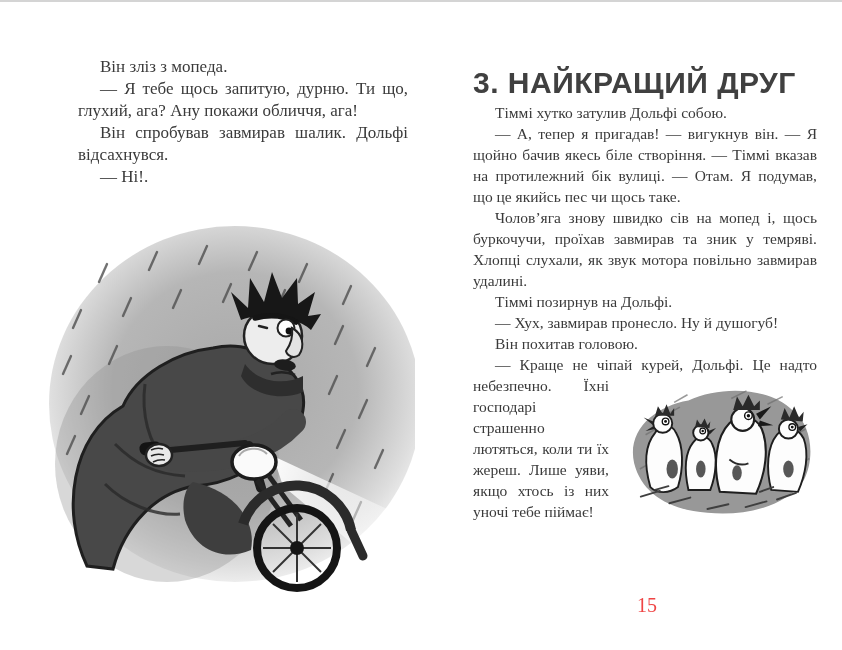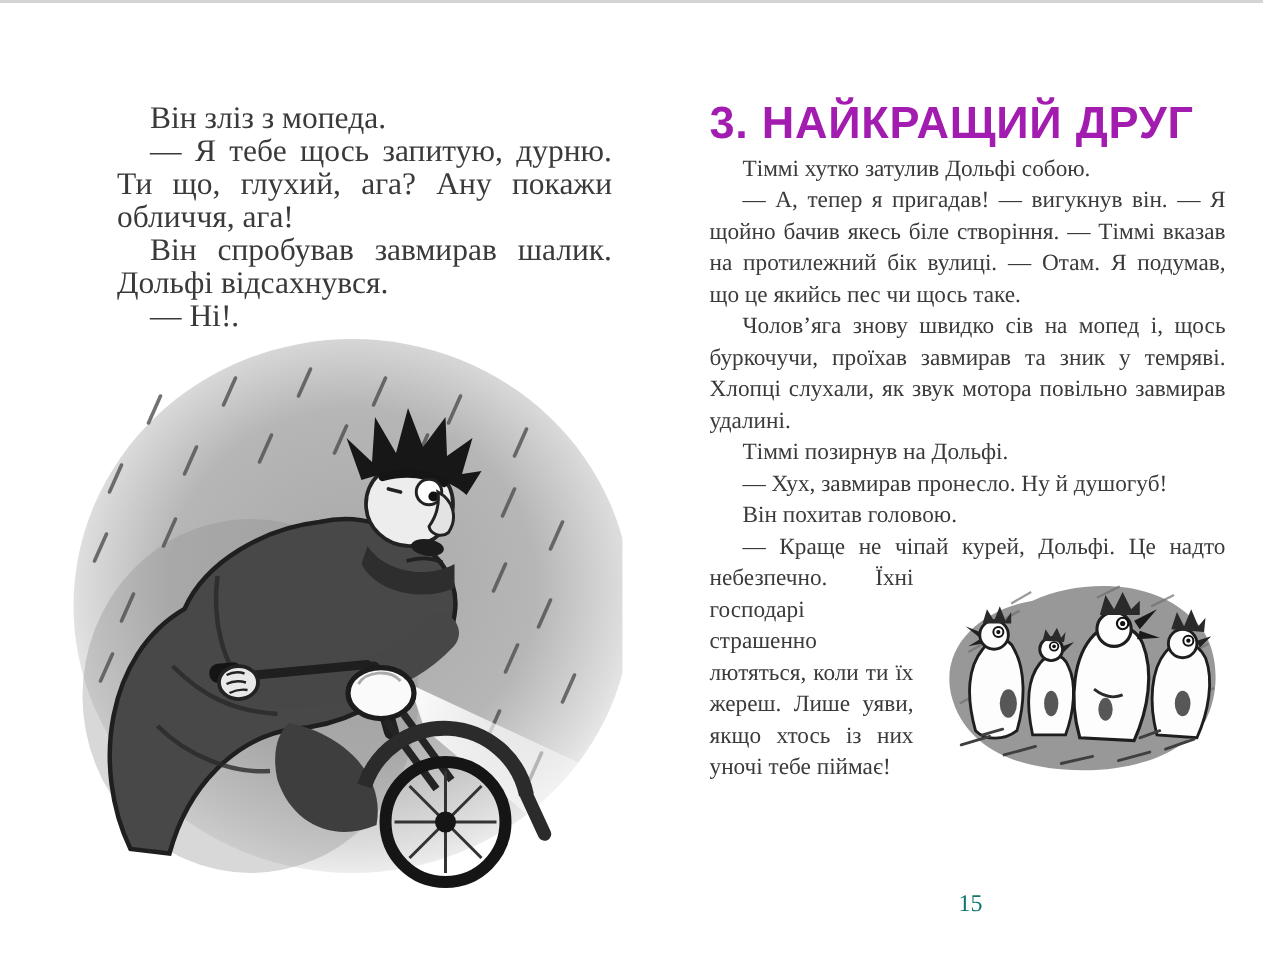--- a/index.html
+++ b/index.html
@@ -6,44 +6,44 @@
   .spread{
     position:relative;width:842px;height:650px;background:#ffffff;
     border-top:2px solid #d4d4d4;box-sizing:border-box;overflow:hidden;
     font-family:"Liberation Serif", serif;color:#3a3a3a;
   }
   .page{position:absolute;top:0;height:650px;width:421px;}
   .page-left{left:0;}
   .page-right{left:421px;}
 
   .left-text{
-    position:absolute;left:78px;top:65px;width:330px;
-    font-size:21px;line-height:22px;text-align:justify;
+    position:absolute;left:78px;top:54px;width:330px;
+    font-size:17px;line-height:22px;text-align:justify;
   }
   .para{margin:0;text-indent:22px;}
 
   .moped-illo{position:absolute;left:45px;top:222px;width:370px;height:388px;}
 
   .chapter-title{
     position:absolute;left:52px;top:44px;width:352px;
     font-family:"Liberation Sans", sans-serif;font-weight:bold;
-    font-size:30px;letter-spacing:0.5px;color:#a21caf;white-space:nowrap;
+    font-size:30px;letter-spacing:0.5px;color:#404040;white-space:nowrap;
   }
   .right-text{
     position:absolute;left:52px;top:100px;width:344px;
     font-size:15.5px;line-height:21px;text-align:justify;
   }
   .chicken-float{
     float:right;width:200px;height:148px;
     margin:21px 0 0 8px;
     shape-outside:inset(21px 0 0 0);
   }
   .page-number{
     position:absolute;left:54px;top:592px;width:344px;
-    text-align:center;font-size:16px;color:#0f766e;
+    text-align:center;font-size:20px;color:#ef4444;
   }
   svg{display:block;width:100%;height:100%;}
 </style>
 </head>
 <body>
 
 <div class="spread">
 
   <div class="page page-left">
 

